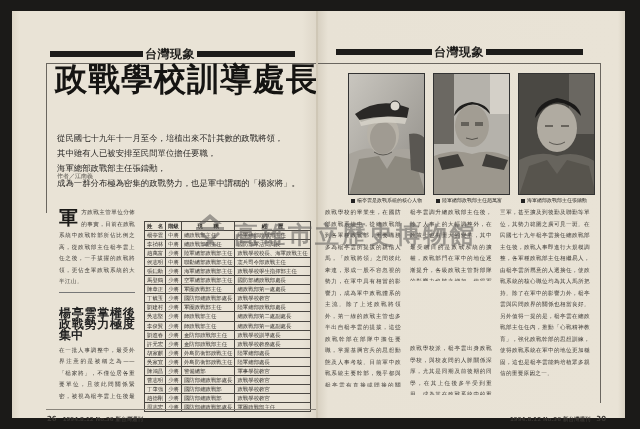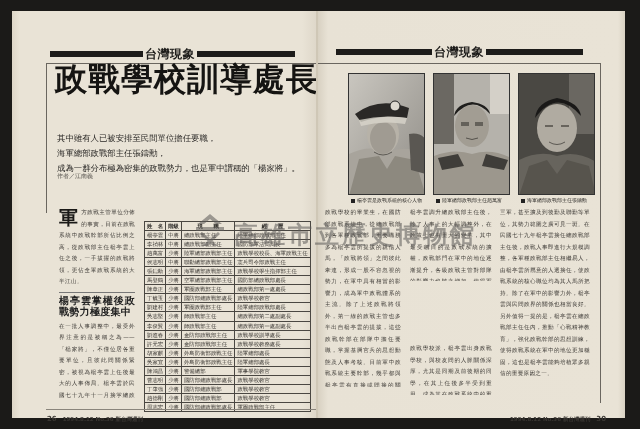--- a/index.html
+++ b/index.html
@@ -19,21 +19,21 @@
   .frame-line { position: absolute; background: #6a665f; }
 
   .headline { position: absolute; left: 43px; top: 52px; font-family: "DejaVu Sans", sans-serif; font-weight: bold; color: #151412; line-height: 33px; font-size: 32px; letter-spacing: 1px; }
   .headline div { white-space: nowrap; }
 
   .lede { position: absolute; left: 45px; top: 120px; font-size: 8.4px; color: #2a2826; line-height: 15px; white-space: nowrap; }
   .author { position: absolute; left: 45px; top: 161px; font-size: 6px; color: #55524d; }
 
   .body-col { position: absolute; font-size: 5.6px; color: #3c3935; line-height: 11.5px; text-align: justify; overflow: hidden; letter-spacing: 0.3px; }
   .dropcap { float: left; font-size: 19px; line-height: 20px; font-weight: bold; margin-right: 3px; color: #1a1917; }
-  .subhead { font-size: 10px; font-weight: bold; color: #222; line-height: 11px; margin: 4px 0; padding-top: 2px; border-top: 1px solid #777; }
+  .subhead { font-size: 12px; font-weight: bold; color: #222; line-height: 11px; margin: 4px 0; padding-top: 15px; border-top: 1px solid #777; }
   .pull { position: absolute; font-size: 8px; font-weight: bold; color: #1c1b19; line-height: 16px; border-top: 1.5px solid #333; border-bottom: 1px solid #333; padding: 2px 0 4px 0; letter-spacing: 0.5px; }
 
   .table-title { position: absolute; left: 131px; top: 196px; font-size: 7.5px; font-weight: bold; color: #222; white-space: nowrap; letter-spacing: 1px; }
   .roster { position: absolute; left: 132px; top: 210px; width: 158px; border-collapse: collapse; font-size: 5.4px; color: #3b3834; }
   .roster td, .roster th { border: 0.8px solid #4a4742; padding: 0 2px; height: 9.05px; line-height: 8px; white-space: nowrap; overflow: hidden; font-weight: normal; }
   .roster th { font-weight: bold; color: #2b2926; }
   .roster .c1 { width: 26px; } .roster .c2 { width: 15px; } .roster .c3 { width: 54px; } .roster .c4 { width: 63px; }
   .roster tr.thick td { border-top: 1.4px solid #222; }
 
   .photo { position: absolute; top: 62px; width: 77px; height: 122px; border: 1px solid #333; overflow: hidden; }
@@ -62,20 +62,21 @@
     </div>
 
     <div class="frame-line" style="left:34px; top:52px; width:272px; height:1px;"></div>
     <div class="frame-line" style="left:34px; top:52px; width:1px; height:150px;"></div>
 
     <div class="headline">
       <div>政戰學校訓導處長</div>
     </div>
 
     <div class="lede">
+      <div>從民國七十九年十一月至今，培植出來不計其數的政戰將領，</div>
       <div>其中雖有人已被安排至民間單位擔任要職，</div>
       <div>海軍總部政戰部主任張鑄勳，</div>
       <div>成為一群分布極為密集的政戰勢力，也是軍中謂稱的「楊家將」。</div>
     </div>
     <div class="author">作者／江南義</div>
 
     <div class="body-col" style="left:47px; top:196px; width:76px; height:196px;">
       <span class="dropcap">軍</span>
       <span>方政戰主管單位分佈的事實，目前在政戰系統中政戰幹部所佔比例之高，從政戰部主任楊亭雲上任之後，一手拔擢的政戰將領，更佔全軍政戰系統的大半江山。</span>
       <div class="subhead">楊亭雲掌權後政戰勢力極度集中</div>

